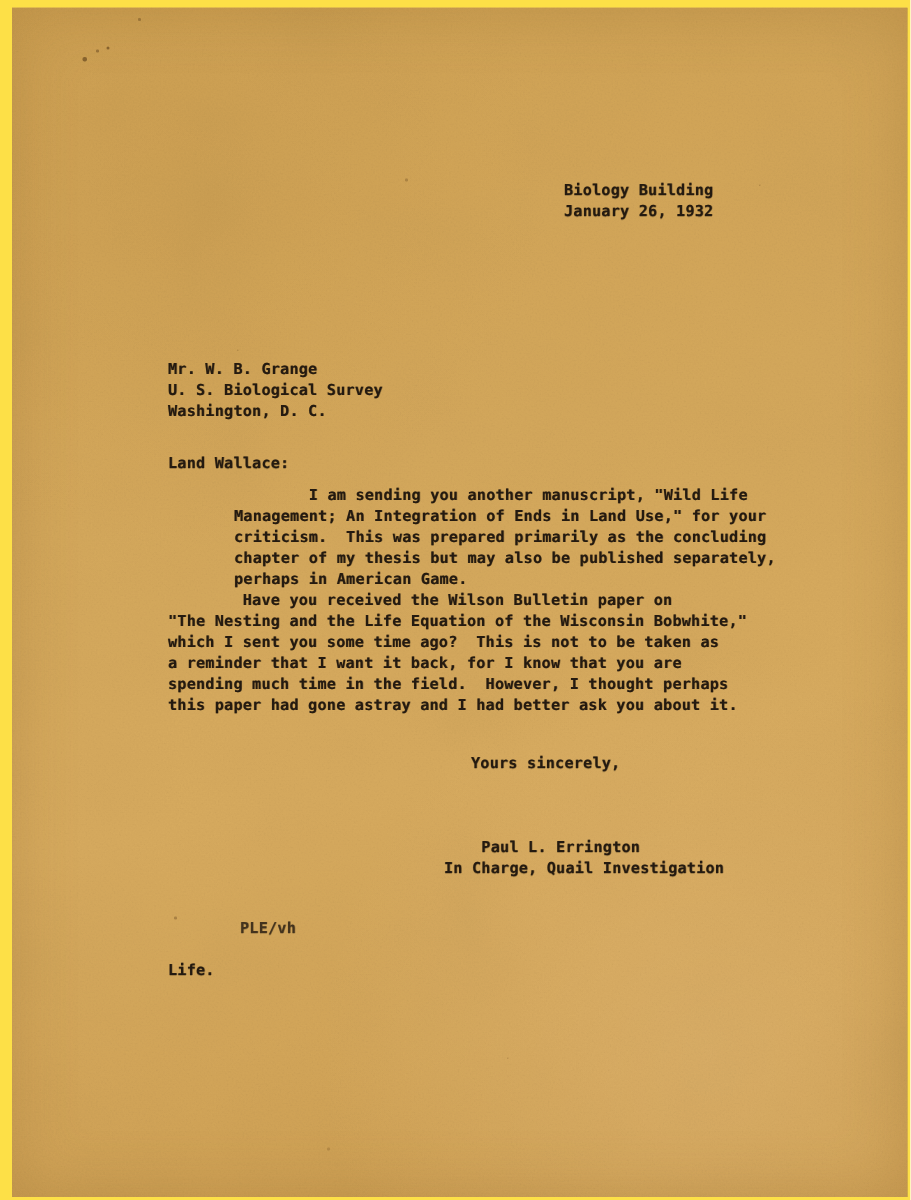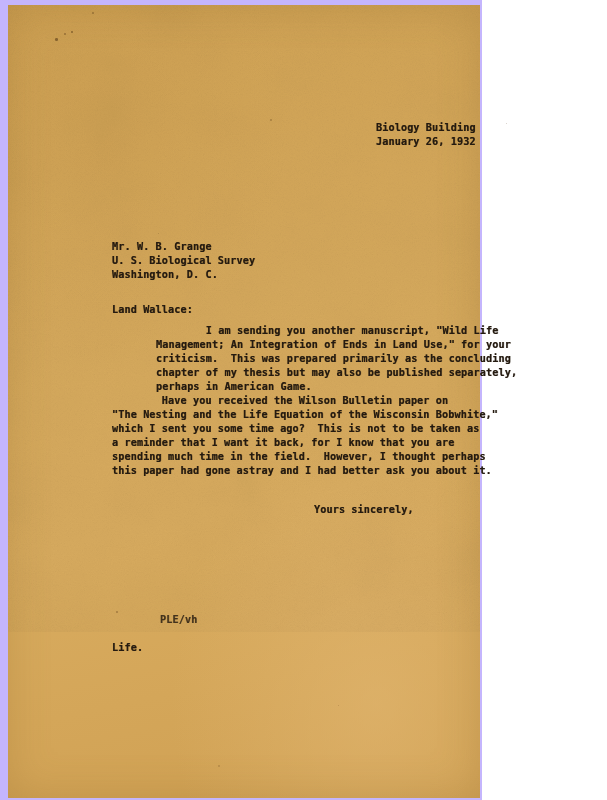--- a/index.html
+++ b/index.html
@@ -10,23 +10,23 @@
   body {
     width: 607px;
     height: 800px;
     overflow: hidden;
     font-family: "DejaVu Sans Mono", monospace;
   }
 
   
   #scan {
     position: relative;
-    width: 482px;
+    width: 607px;
     height: 800px;
-    background: #c4b5fd;
+    background: #fde047;
   }
 
   #paper {
     position: absolute;
     left: 8px;
     top: 5px;
     right: 2px;
     bottom: 2px;
     background:
       radial-gradient(ellipse 70% 55% at 78% 88%, rgba(228,185,116,0.55) 0%, rgba(228,185,116,0) 62%),
@@ -136,19 +136,21 @@
 
     <div class="blk" id="para2">        Have you received the Wilson Bulletin paper on
 "The Nesting and the Life Equation of the Wisconsin Bobwhite,"
 which I sent you some time ago?  This is not to be taken as
 a reminder that I want it back, for I know that you are
 spending much time in the field.  However, I thought perhaps
 this paper had gone astray and I had better ask you about it.</div>
 
     <div class="blk" id="closing">Yours sincerely,</div>
 
+    <div class="blk" id="signature">    Paul L. Errington
+In Charge, Quail Investigation</div>
 
     <div class="blk faint" id="initials">PLE/vh</div>
 
     <div class="blk" id="enclosure">Life.</div>
 
   </div>
 </div>
 
 </body></html>

